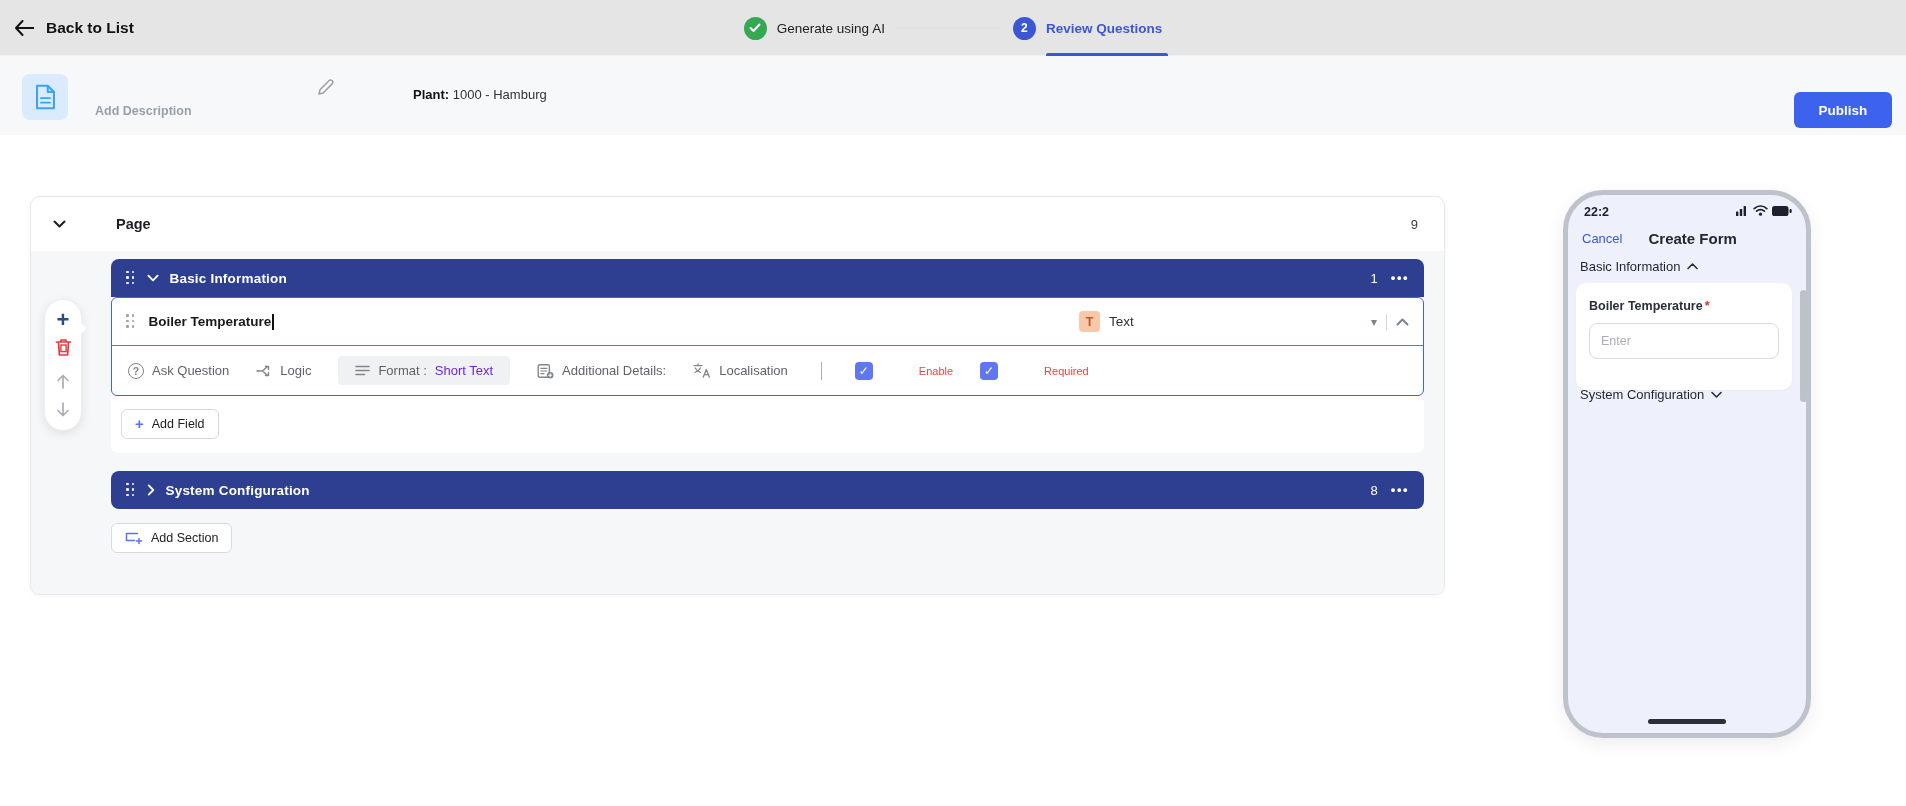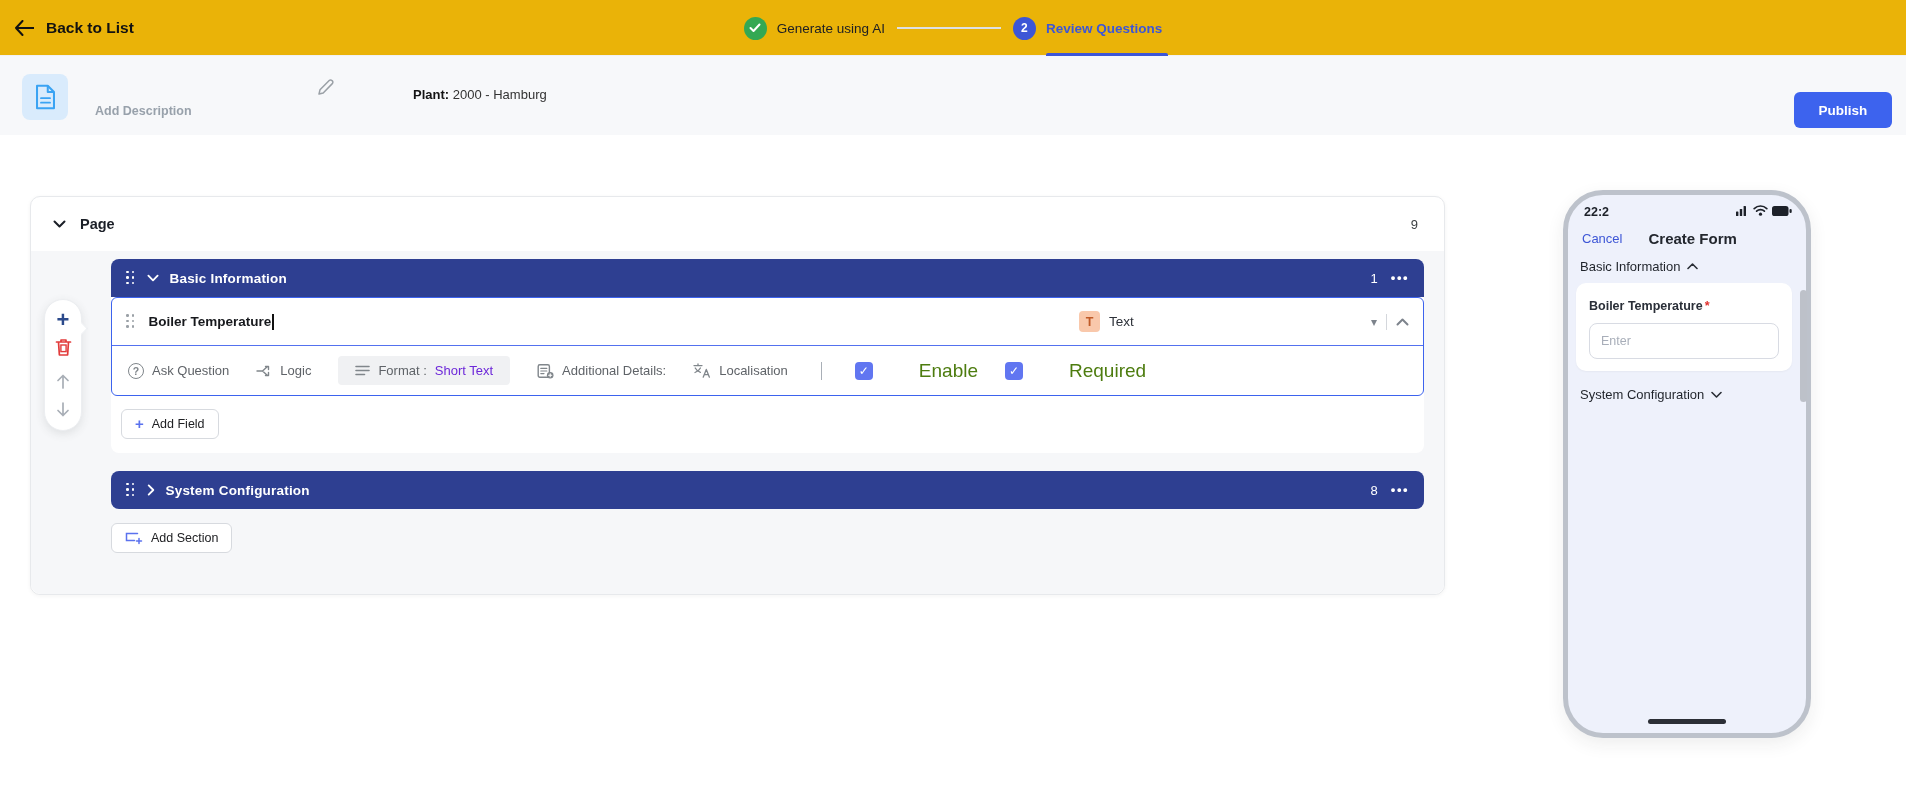--- a/index.html
+++ b/index.html
@@ -1,20 +1,20 @@
 <!DOCTYPE html>
 <html><head>
 <meta charset="utf-8">
 <style>
   * { margin:0; padding:0; box-sizing:border-box; }
   html,body { width:1906px; height:806px; }
   body { font-family:"Liberation Sans", sans-serif; background:#ffffff; position:relative; overflow:hidden; color:#202124; }
 
   
-  .topbar { position:absolute; top:0; left:0; right:0; height:56px; background:#eab308; border-bottom:1px solid #f1f1f3; z-index:5; }
+  .topbar { position:absolute; top:0; left:0; right:0; height:56px; background:#e5e5e5; border-bottom:1px solid #f1f1f3; z-index:5; }
   .back-group { position:absolute; left:14px; top:0; height:56px; display:flex; align-items:center; gap:12px; cursor:pointer; }
   .back-label { font-size:15.5px; font-weight:bold; color:#121212; }
   .stepper { position:absolute; left:0; right:0; top:0; height:56px; display:flex; justify-content:center; align-items:center; gap:0; }
   .step { display:flex; align-items:center; gap:10px; height:56px; position:relative; }
   .step-circle { width:23px; height:23px; border-radius:50%; display:flex; align-items:center; justify-content:center; flex:none; }
   .step1 .step-circle { background:#34a853; }
   .step2 .step-circle { background:#3d56d6; color:#fff; font-size:12px; font-weight:bold; }
   .step1-label { font-size:13.5px; color:#202124;text-align:center; }
   .step2-label { font-size:13.5px; color:#3d56d6; font-weight:bold; }
   .connector { width:104px; height:2px; background:#dde0e4; margin:0 12px; }
@@ -26,21 +26,21 @@
   .add-desc { position:absolute; left:95px; top:48px; font-size:12.5px; font-weight:600; color:#98a1ab; cursor:pointer; }
   .pencil { position:absolute; left:316px; top:22px; cursor:pointer; }
   .plant { position:absolute; left:413px; top:31px; font-size:13px; }
   .plant b { color:#131313; }
   .plant span.val { color:#333; }
   .publish-btn { position:absolute; right:14px; top:36px; width:98px; height:36px; background:#3d63ee; border:none; border-radius:6px; color:#fff; font-size:13.5px; font-weight:bold; font-family:inherit; cursor:pointer; }
 
   
   .card { position:absolute; left:30px; top:196px; width:1415px; height:399px; background:#fff; border:1px solid #e7e9ec; border-radius:10px; box-shadow:0 1px 4px rgba(32,33,36,.05); }
   .page-row { height:54px; display:flex; align-items:center; padding:0 26px 0 22px; gap:14px; }
-  .page-title { font-size:14.5px; font-weight:bold; color:#1b1f27; }
+  .page-title { font-size:14.5px; font-weight:bold; color:#1b1f27;margin-left:36px; }
   .page-count { margin-left:auto; font-size:13px; color:#3c4043; }
   .card-content { position:absolute; top:54px; left:0; right:0; bottom:0; background:#f6f7f9; border-radius:0 0 10px 10px; padding:8px 20px 0 80px; }
 
   .sec-header { height:38px; background:#2e3f91; display:flex; align-items:center; gap:11px; padding:0 15px; color:#fff; }
   .sec-header.rounded-top { border-radius:8px 8px 0 0; }
   .sec-header.rounded-all { border-radius:8px; }
   .sec-title { font-size:13.5px; font-weight:bold; letter-spacing:.2px; }
   .sec-right { margin-left:auto; display:flex; align-items:center; gap:13px; }
   .sec-count { font-size:13px; }
   .more-dots { font-size:13px; letter-spacing:1.5px; font-weight:bold; cursor:pointer; line-height:10px; }
@@ -65,21 +65,21 @@
   .row-divider { border-top:1px solid #5471ef; }
 
   .field-row2 { height:49px; display:flex; align-items:center; padding:0 16px; gap:27px; }
   .tool { display:flex; align-items:center; gap:8px; font-size:13px; color:#5f6368; cursor:pointer; white-space:nowrap; }
   .q-circle { width:16px; height:16px; border:1.5px solid #80868b; border-radius:50%; font-size:10.5px; font-weight:bold; color:#80868b; display:flex; align-items:center; justify-content:center; }
   .format-chip { background:#f0f1f3; border-radius:4px; padding:7px 17px; }
   .format-val { color:#6d28d9; }
   .vline2 { width:1px; height:18px; background:#a9afb7; margin:0 6px; }
   .chk-item { display:flex; align-items:center; gap:10px; cursor:pointer; }
   .checkbox { width:18px; height:18px; border-radius:4px; background:#6176f1; color:#fff; font-size:12px; display:flex; align-items:center; justify-content:center; }
-  .chk-label { font-size:19px; color:#4d7c0f;padding-left:36px; }
+  .chk-label { font-size:11px; color:#ef4444;padding-left:36px; }
 
   .add-field-row { padding:13px 10px 14px; }
   .ghost-btn { display:inline-flex; align-items:center; gap:8px; background:#fff; border:1px solid #d7dadf; border-radius:6px; padding:7px 13px; font-size:12.5px; color:#202124; font-family:inherit; cursor:pointer; }
   .ghost-btn .plus-glyph { color:#5b72ee; font-size:15px; font-weight:bold; line-height:10px; }
 
   .group2 { margin-top:18px; }
   .add-section-wrap { margin-top:14px; }
 
   
   .side-toolbar { position:absolute; left:44px; top:299px; width:38px; background:#fff; border:1px solid #eceef1; border-radius:19px; box-shadow:0 3px 10px rgba(60,64,67,.12); display:flex; flex-direction:column; align-items:center; padding:9px 0 12px; z-index:6; }
@@ -92,21 +92,21 @@
   
   .phone { position:absolute; left:1563px; top:190px; width:248px; height:548px; border:5px solid #bdc2cb; border-radius:40px; background:#eef1fb; box-shadow:0 6px 18px rgba(32,33,36,.08); }
   .ph-status { position:absolute; top:10px; left:16px; right:14px; display:flex; justify-content:space-between; align-items:flex-start; }
   .ph-time { font-size:12.5px; font-weight:bold; color:#1c2028; }
   .ph-icons { display:flex; align-items:center; gap:4px; }
   .ph-nav { position:absolute; top:35px; left:14px; display:flex; align-items:center; gap:26px; }
   .ph-cancel { font-size:13px; color:#3d56d6; cursor:pointer; }
   .ph-title { font-size:15px; font-weight:bold; color:#23272e; }
   .ph-sec { display:flex; align-items:center; gap:7px; font-size:13px; color:#1f232a; cursor:pointer; }
   .ph-sec1 { position:absolute; top:64px; left:12px; }
-  .ph-card { position:absolute; top:88px; left:8px; width:216px; background:#fff; border-radius:10px; padding:13px 13px 12px; box-shadow:0 1px 2px rgba(32,33,36,.04); }
+  .ph-card { position:absolute; top:88px; left:8px; width:216px; background:#fff; border-radius:10px; padding:13px 13px 31px; box-shadow:0 1px 2px rgba(32,33,36,.04); }
   .ph-field-label { font-size:12.5px; font-weight:bold; color:#2a2f38; }
   .ph-req { color:#e0312e; margin-left:2px; }
   .ph-input { margin-top:9px; width:100%; height:36px; border:1px solid #d8dbe3; border-radius:8px; background:#fff; padding:0 11px; font-size:12.5px; font-family:inherit; color:#2a2f38; outline:none; }
   .ph-input::placeholder { color:#a8aeb9; }
   .ph-sec2 { position:absolute; top:192px; left:12px; }
   .ph-scroll { position:absolute; right:-1px; top:95px; width:7px; height:112px; background:#bdc1c9; border-radius:4px; }
   .ph-home { position:absolute; bottom:9px; left:50%; transform:translateX(-50%); width:78px; height:5px; background:#2c2f36; border-radius:3px; }
 </style>
 </head>
 <body>
@@ -144,21 +144,21 @@
     </svg>
   </div>
   <span class="add-desc">Add Description</span>
   <span class="pencil">
     <svg width="19" height="19" viewBox="0 0 19 19">
         <path d="M3 16l1-4.2L13.2 2.5a1.9 1.9 0 012.7 0l.4.4a1.9 1.9 0 010 2.7L7.2 14.9z" fill="none" stroke="#9aa0a6" stroke-width="1.5" stroke-linejoin="round"></path>
       </svg>
   </span>
   <div class="plant">
     <b>Plant:</b>
-    <span class="val">2000 - Hamburg</span>
+    <span class="val">1000 - Hamburg</span>
   </div>
   <button class="publish-btn">Publish</button>
 </div>
 
 <div class="card">
   <div class="page-row">
     <svg width="13" height="8" viewBox="0 0 13 8">
         <path d="M1.5 1.5l5 5 5-5" stroke="#1b1f27" stroke-width="2" fill="none" stroke-linecap="round" stroke-linejoin="round"></path>
       </svg>
     <span class="page-title">Page</span>

